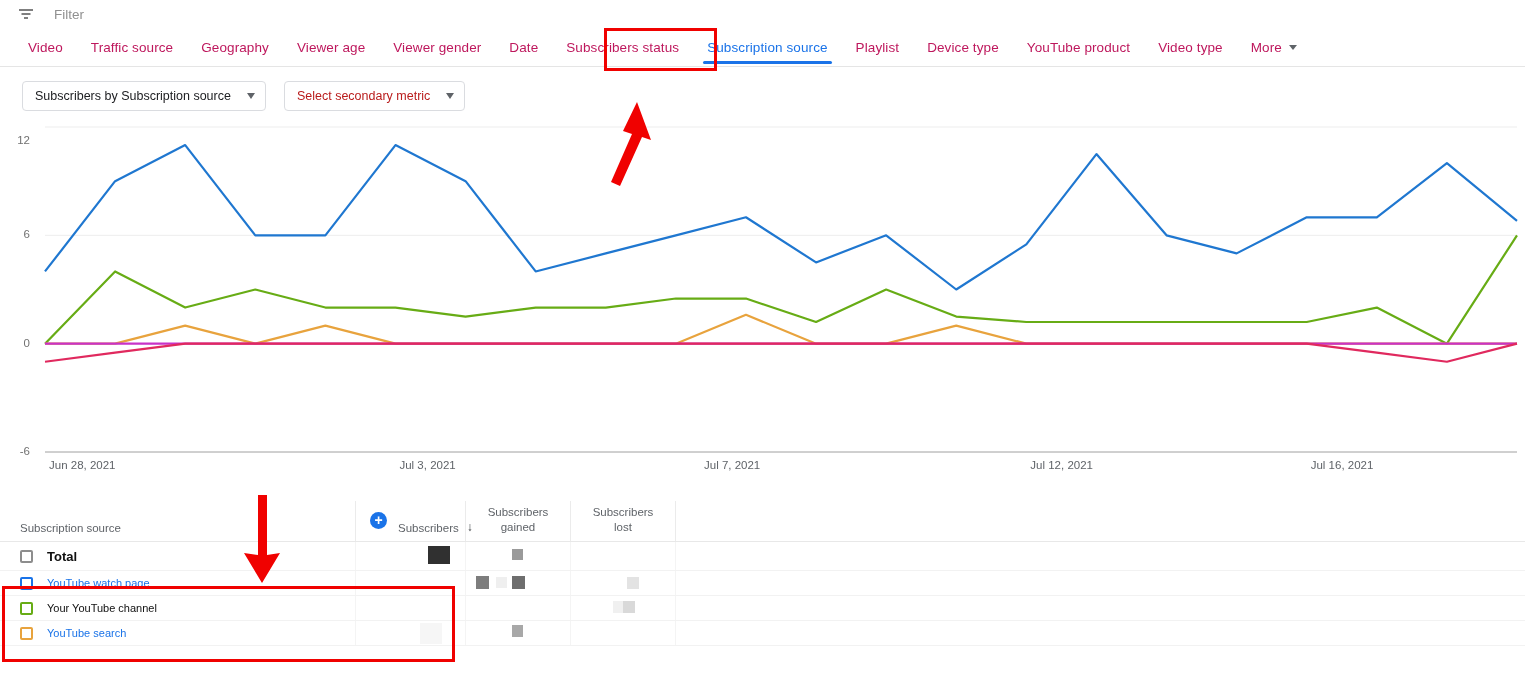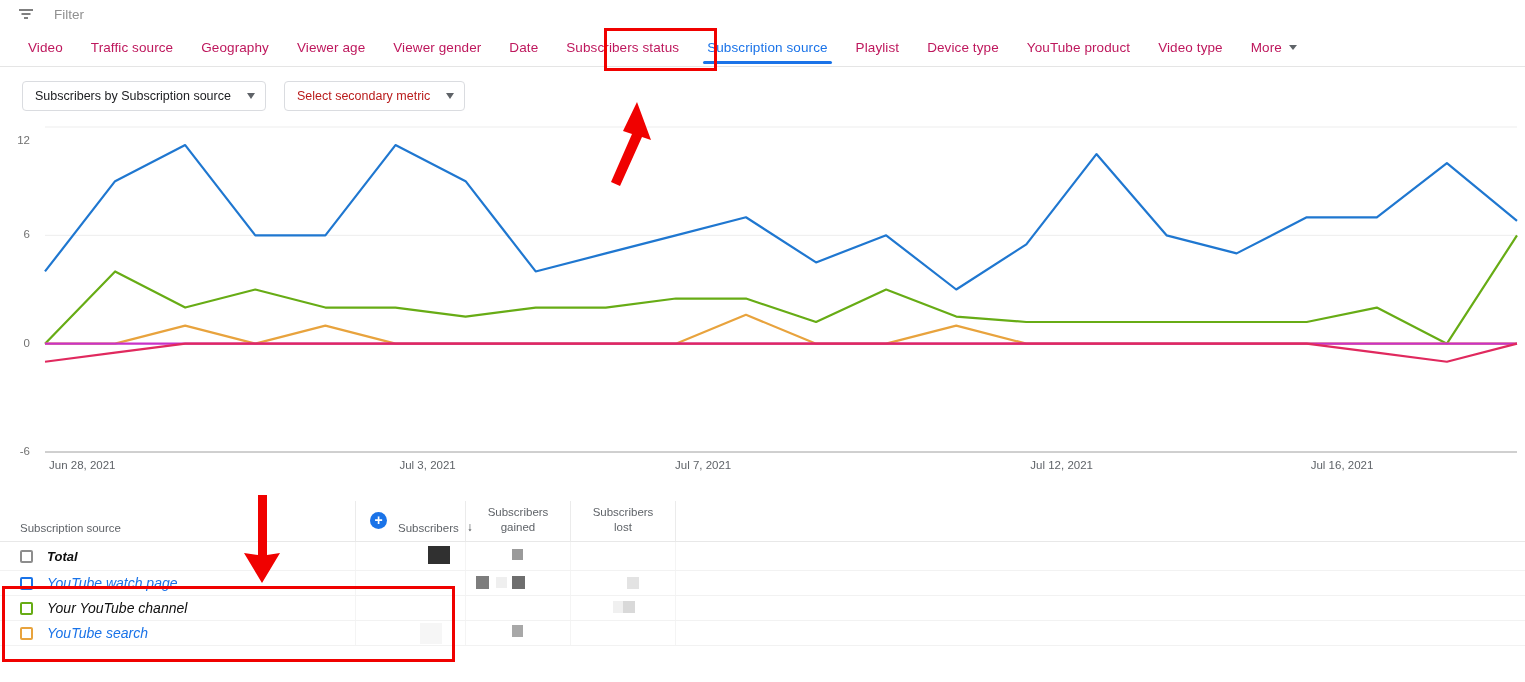--- a/index.html
+++ b/index.html
@@ -102,30 +102,30 @@
     width: 105px; justify-content: center; text-align: center;
     border-left: 1px solid #ebebeb; height: 40px; line-height: 1.25;
   }
   .th-spacer { flex: 1; border-left: 1px solid #ebebeb; height: 40px; }
 
   .trow {
     display: flex; align-items: center; height: 25px;
     border-bottom: 1px solid #f2f2f2; position: relative;
   }
   .trow.total { height: 29px; }
-  .cell-source { width: 355px; display: flex; align-items: center; padding-left: 20px; font-style: italic; }
+  .cell-source { width: 355px; display: flex; align-items: center; padding-left: 20px; }
   .cell-metric { width: 110px; border-left: 1px solid #f4f4f4; height: 100%; position: relative; }
   .cell-gained, .cell-lost { width: 105px; border-left: 1px solid #f4f4f4; height: 100%; position: relative; }
   .cell-spacer { flex: 1; border-left: 1px solid #f4f4f4; height: 100%; }
 
   .cb {
     width: 13px; height: 13px; border: 2px solid #8d8d8d;
     border-radius: 2px; flex: none; cursor: pointer; background: #fff;
   }
-  .row-label { margin-left: 14px; font-size: 14px; }
+  .row-label { margin-left: 14px; font-size: 11px; }
   .row-label.total { font-weight: 700; color: #0f0f0f; font-size: 13px; }
   .row-label.link { color: #1a73e8; cursor: pointer; }
   .row-label.plain { color: #0f0f0f; }
 
   
   .blk { position: absolute; }
 
   .arrow { position: absolute; pointer-events: none; }
 </style>
 </head>
@@ -214,21 +214,21 @@
       </svg>
     <div id="ylabels">
         <div class="ylab" style="left: 0px; top: 17px;">12</div>
         <div class="ylab" style="left: 0px; top: 111.333px;">6</div>
         <div class="ylab" style="left: 0px; top: 219.667px;">0</div>
         <div class="ylab" style="left: 0px; top: 328px;">-6</div>
       </div>
     <div id="xlabels">
         <div class="xlab" style="left: 49px;">Jun 28, 2021</div>
         <div class="xlab" style="left: 399.476px;">Jul 3, 2021</div>
-        <div class="xlab" style="left: 675px;">Jul 7, 2021</div>
+        <div class="xlab" style="left: 704px;">Jul 7, 2021</div>
         <div class="xlab" style="left: 1030.33px;">Jul 12, 2021</div>
         <div class="xlab" style="left: 1310.71px;">Jul 16, 2021</div>
       </div>
   </div>
 
   <div class="table">
     <div class="thead">
       <div class="th th-source">Subscription source</div>
       <div class="th th-subs">
         <span class="addcol">+</span>

